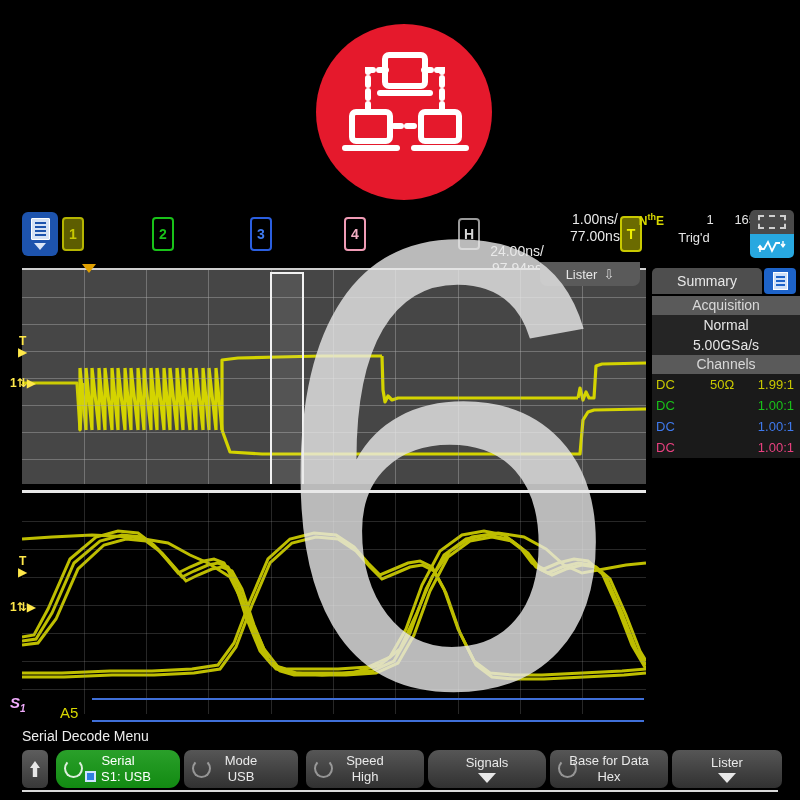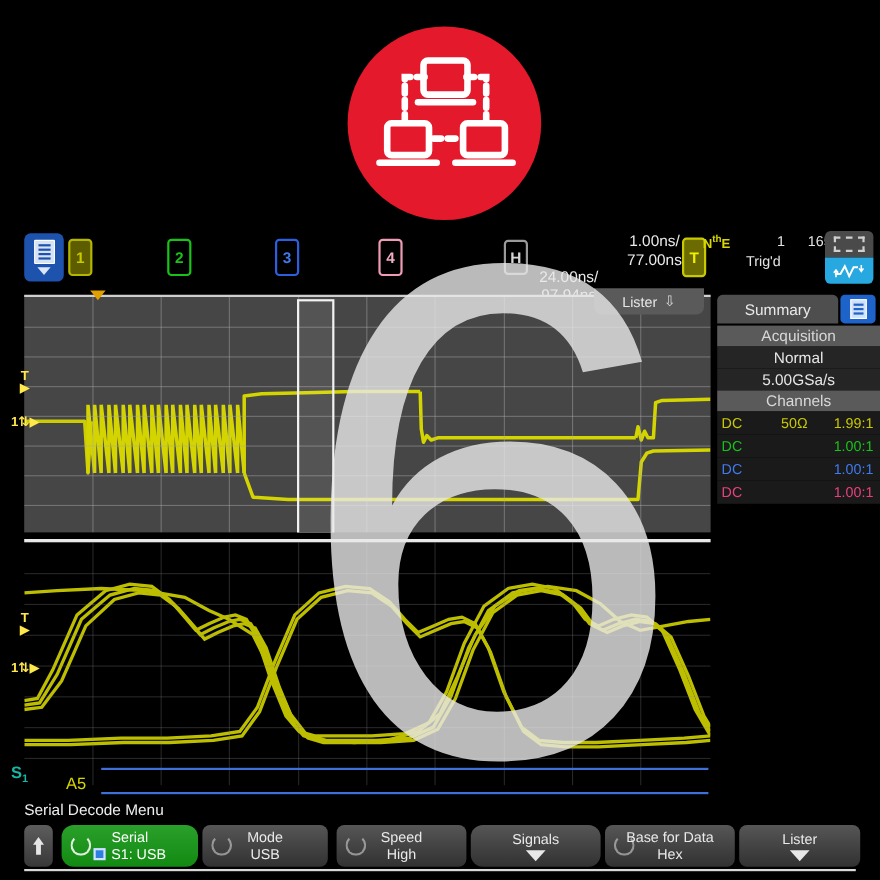--- a/index.html
+++ b/index.html
@@ -77,21 +77,21 @@
   #lister-tab .chev{font-size:13px;color:#d6d6d6;}
 
   #zoombox{position:absolute;left:270px;top:66px;width:34px;height:214px;
            border:2px solid #f2f2f2;box-sizing:border-box;background:rgba(255,255,255,.08);}
 
   .edgemark{position:absolute;color:#ffe84a;font-size:12px;font-weight:bold;line-height:11px;text-align:center;}
   #t-up{left:18px;top:132px;}
   #g-up{left:10px;top:174px;}
   #t-lo{left:18px;top:352px;}
   #g-lo{left:10px;top:398px;}
-  #s1-lo{left:10px;top:493px;color:#14b8a6;font-size:15px;}
+  #s1-lo{left:10px;top:493px;color:#f0abfc;font-size:15px;font-style:italic;}
   #s1-lo sub{font-size:10px;}
   #trig-caret{position:absolute;left:82px;top:60px;width:0;height:0;
               border-left:7px solid transparent;border-right:7px solid transparent;
               border-top:9px solid #e0a000;}
 
   #pkt-label{position:absolute;left:60px;top:500px;color:#d6d600;font-size:15px;}
   .pktbar{position:absolute;left:92px;height:2px;background:#3f6fd8;width:552px;}
 
   
   #side{position:absolute;left:652px;top:64px;width:148px;height:446px;background:#000;}

